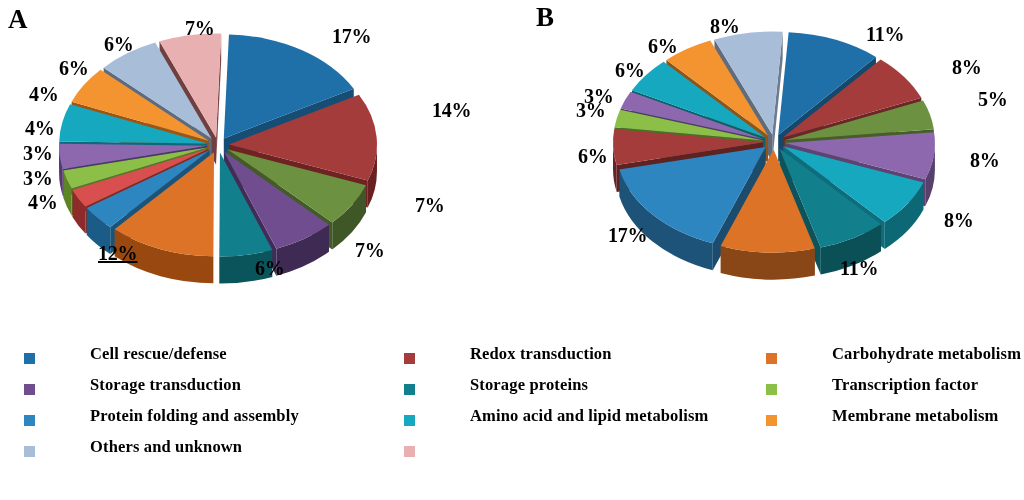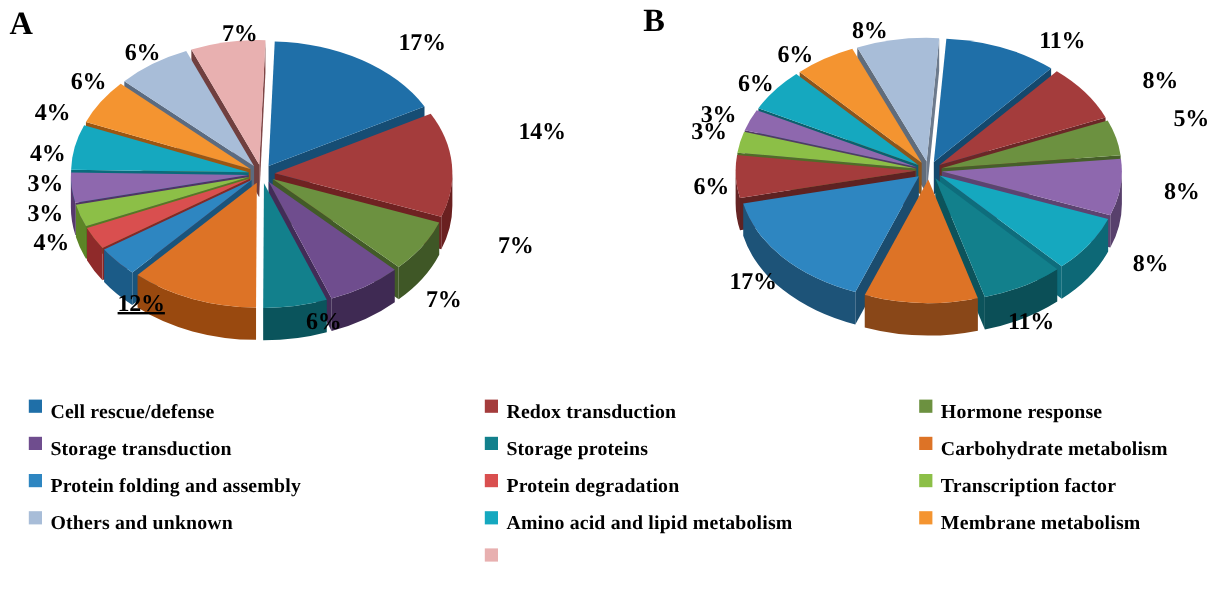--- a/index.html
+++ b/index.html
@@ -50,22 +50,23 @@
   .legend-col{
     position:absolute;
     top:0;
   }
   .legend-col-1{left:24px;width:380px;}
   .legend-col-2{left:404px;width:360px;}
   .legend-col-3{left:766px;width:258px;}
 
   .legend-item{
     display:flex;
-    align-items:flex-start;
+    align-items:flex-end;
     height:31px;
+    gap:48px;
   }
   .legend-swatch{
     width:11px;height:11px;
     flex:0 0 11px;
     margin-right:7px;
     display:block;
   }
   .legend-label{
     font-family:"Liberation Serif", serif;
     font-weight:bold;
@@ -250,37 +251,29 @@
     <div class="legend-col legend-col-2" id="legend-col-2">
         <div class="legend-item">
           <span class="legend-swatch" style="background: rgb(164, 60, 60);"></span>
           <span class="legend-label">Redox transduction</span>
         </div>
         <div class="legend-item">
           <span class="legend-swatch" style="background: rgb(18, 128, 140);"></span>
           <span class="legend-label">Storage proteins</span>
         </div>
         <div class="legend-item">
-          <span class="legend-swatch" style="background: rgb(217, 79, 79);"></span>
-          <span class="legend-label">Protein degradation</span>
-        </div>
-        <div class="legend-item">
           <span class="legend-swatch" style="background: rgb(21, 168, 191);"></span>
           <span class="legend-label">Amino acid and lipid metabolism</span>
         </div>
         <div class="legend-item">
           <span class="legend-swatch" style="background: rgb(232, 176, 176);"></span>
         </div>
       </div>
     <div class="legend-col legend-col-3" id="legend-col-3">
         <div class="legend-item">
-          <span class="legend-swatch" style="background: rgb(108, 145, 64);"></span>
-          <span class="legend-label">Hormone response</span>
-        </div>
-        <div class="legend-item">
           <span class="legend-swatch" style="background: rgb(221, 115, 38);"></span>
           <span class="legend-label">Carbohydrate metabolism</span>
         </div>
         <div class="legend-item">
           <span class="legend-swatch" style="background: rgb(140, 191, 71);"></span>
           <span class="legend-label">Transcription factor</span>
         </div>
         <div class="legend-item">
           <span class="legend-swatch" style="background: rgb(244, 148, 48);"></span>
           <span class="legend-label">Membrane metabolism</span>

